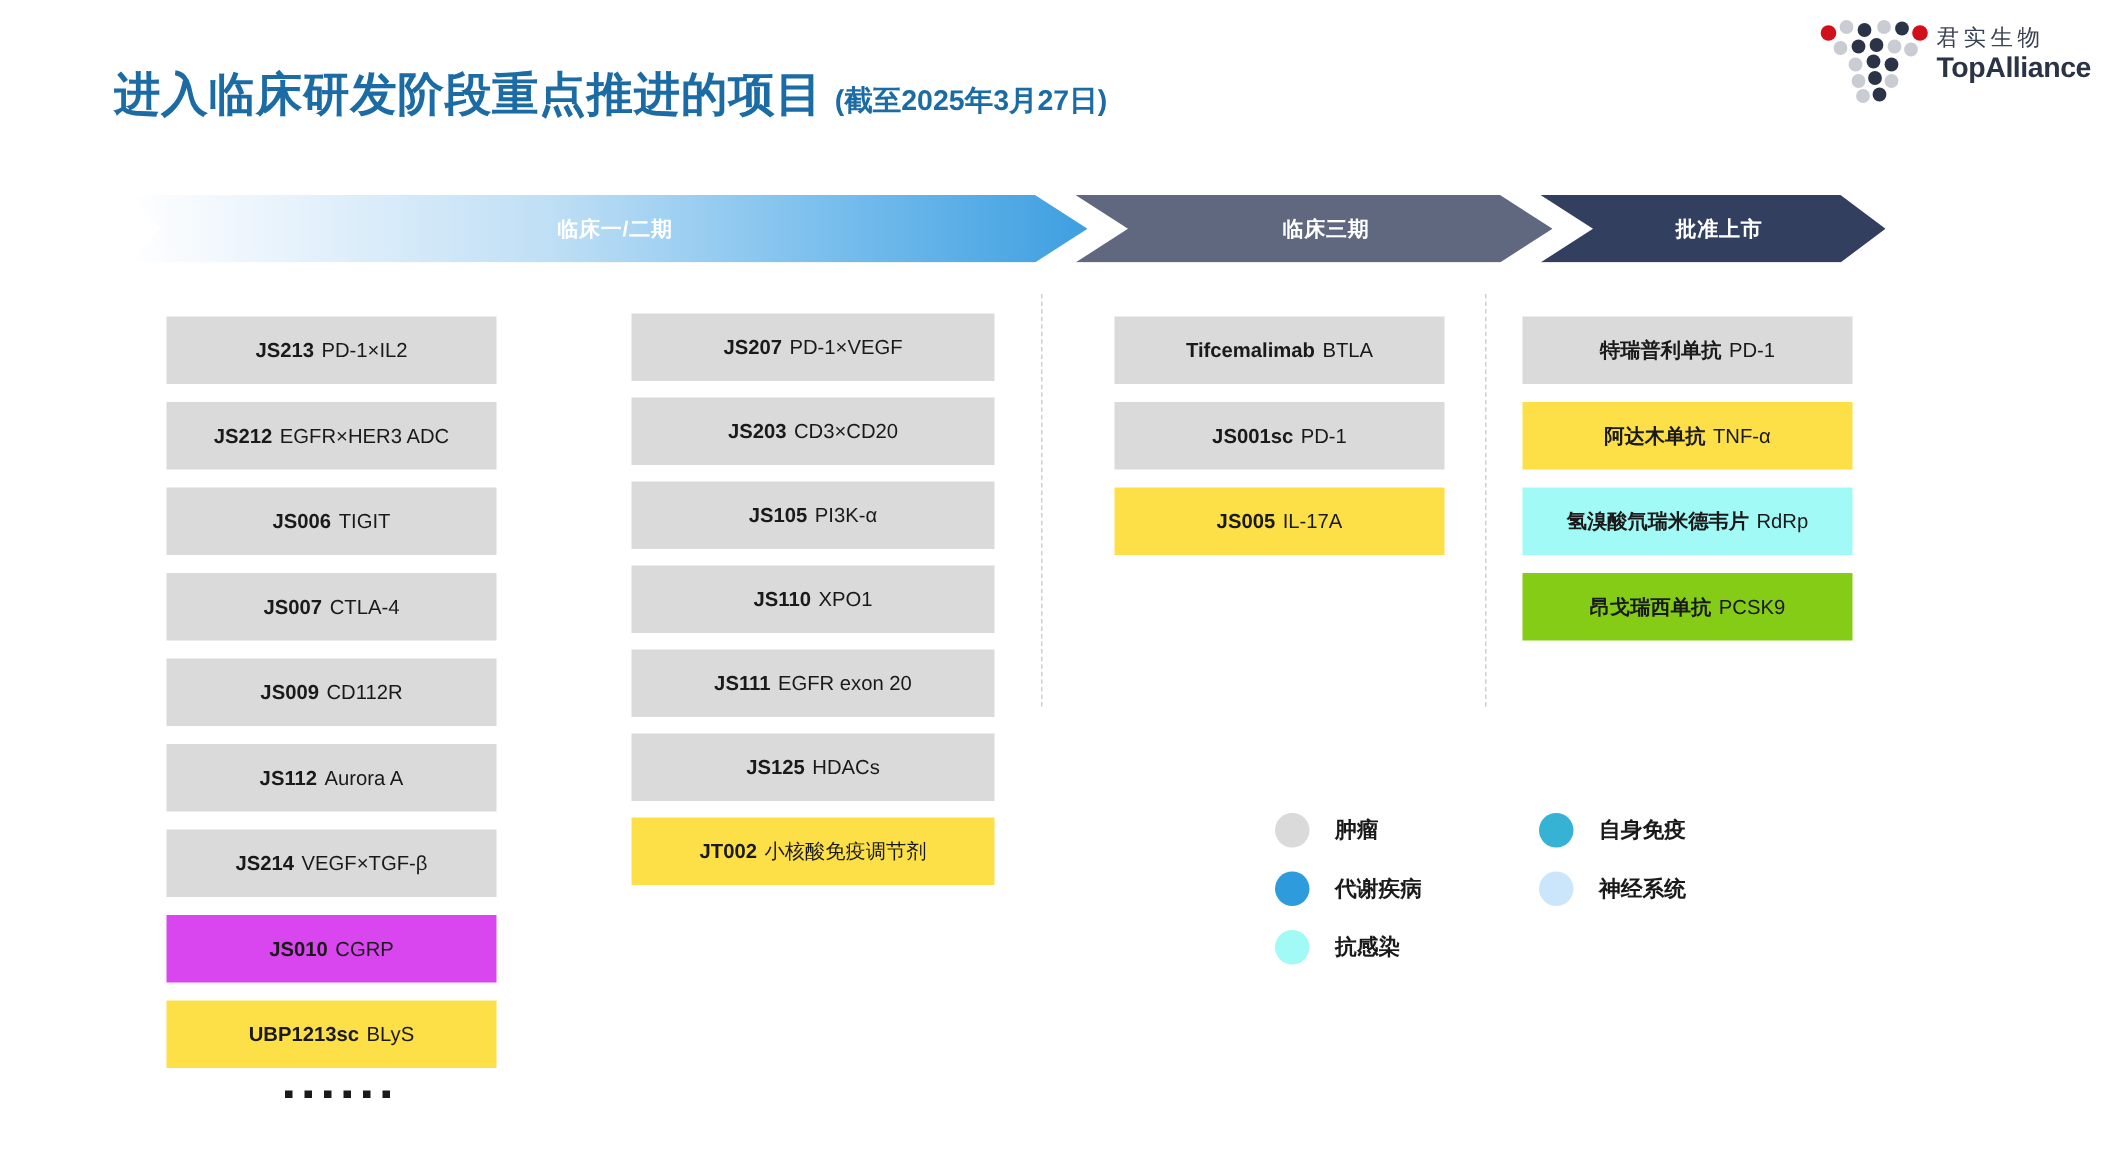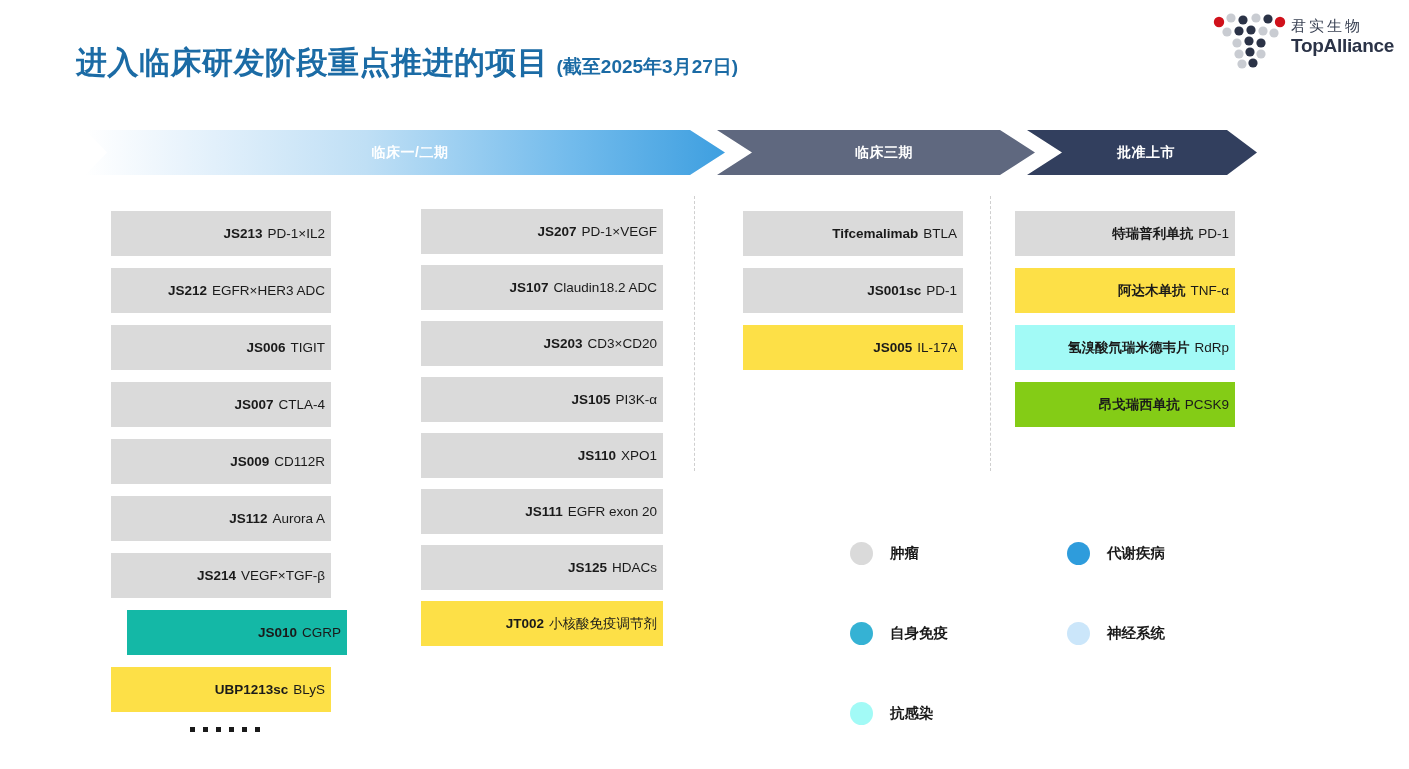--- a/index.html
+++ b/index.html
@@ -123,37 +123,37 @@
   #col-2 { left: 421px; top: 209px; width: 242px; }
   #col-3 { left: 743px; top: 211px; width: 220px; }
   #col-4 { left: 1015px; top: 211px; width: 220px; }
 
   .card {
     width: 100%;
     height: 45px;
     margin-bottom: 12px;
     display: flex;
     align-items: center;
-    justify-content: flex-end;
+    justify-content: center;
     box-sizing: border-box;
     font-size: 13.5px;
     color: #1a1a1a;
     padding: 0 6px;
     text-align: center;
     white-space: nowrap;
   }
   #col-2 .card { margin-bottom: 11px; }
   .card .code { font-weight: bold; }
   .card .target { font-weight: normal; margin-left: 5px; }
 
   .c-tumor     { background: #DADADA; }
   .c-auto      { background: #fde047; }
   .c-infect    { background: #A2FAF6; }
   .c-metabolic { background: #84cc16; }
-  .c-neuro     { background: #14b8a6; margin-left: 16px; }
+  .c-neuro     { background: #d946ef; }
 
   
   .divider {
     position: absolute;
     top: 196px;
     width: 0;
     height: 275px;
     border-left: 1.5px dashed #CFCFCF;
   }
   #divider-1 { left: 694px; }
@@ -175,21 +175,20 @@
 
   
   #legend {
     position: absolute;
     left: 850px;
     top: 534px;
     width: 320px;
     display: grid;
     grid-template-columns: 176px 176px;
     grid-auto-rows: 39px;
-    gap: 41px;
   }
   .legend-item {
     display: flex;
     align-items: center;
   }
   .legend-swatch {
     width: 23px;
     height: 23px;
     border-radius: 50%;
     flex: 0 0 auto;
@@ -289,24 +288,20 @@
       <span class="code">UBP1213sc</span>
       <span class="target">BLyS</span>
     </div>
   </div>
 <div class="column" id="col-2">
     <div class="card c-tumor">
       <span class="code">JS207</span>
       <span class="target">PD-1×VEGF</span>
     </div>
     <div class="card c-tumor">
-      <span class="code">JS107</span>
-      <span class="target">Claudin18.2 ADC</span>
-    </div>
-    <div class="card c-tumor">
       <span class="code">JS203</span>
       <span class="target">CD3×CD20</span>
     </div>
     <div class="card c-tumor">
       <span class="code">JS105</span>
       <span class="target">PI3K-α</span>
     </div>
     <div class="card c-tumor">
       <span class="code">JS110</span>
       <span class="target">XPO1</span>
@@ -365,28 +360,28 @@
   <span class="dot"></span>
   <span class="dot"></span>
 </div>
 
 <div id="legend">
     <div class="legend-item">
       <span class="legend-swatch" style="background: rgb(218, 218, 218);"></span>
       <span class="legend-label">肿瘤</span>
     </div>
     <div class="legend-item">
+      <span class="legend-swatch" style="background: rgb(53, 178, 212);"></span>
+      <span class="legend-label">自身免疫</span>
+    </div>
+    <div class="legend-item">
       <span class="legend-swatch" style="background: rgb(46, 156, 220);"></span>
       <span class="legend-label">代谢疾病</span>
     </div>
     <div class="legend-item">
-      <span class="legend-swatch" style="background: rgb(53, 178, 212);"></span>
-      <span class="legend-label">自身免疫</span>
-    </div>
-    <div class="legend-item">
       <span class="legend-swatch" style="background: rgb(203, 230, 250);"></span>
       <span class="legend-label">神经系统</span>
     </div>
     <div class="legend-item">
       <span class="legend-swatch" style="background: rgb(162, 250, 246);"></span>
       <span class="legend-label">抗感染</span>
     </div>
   </div>
 
 </body></html>

